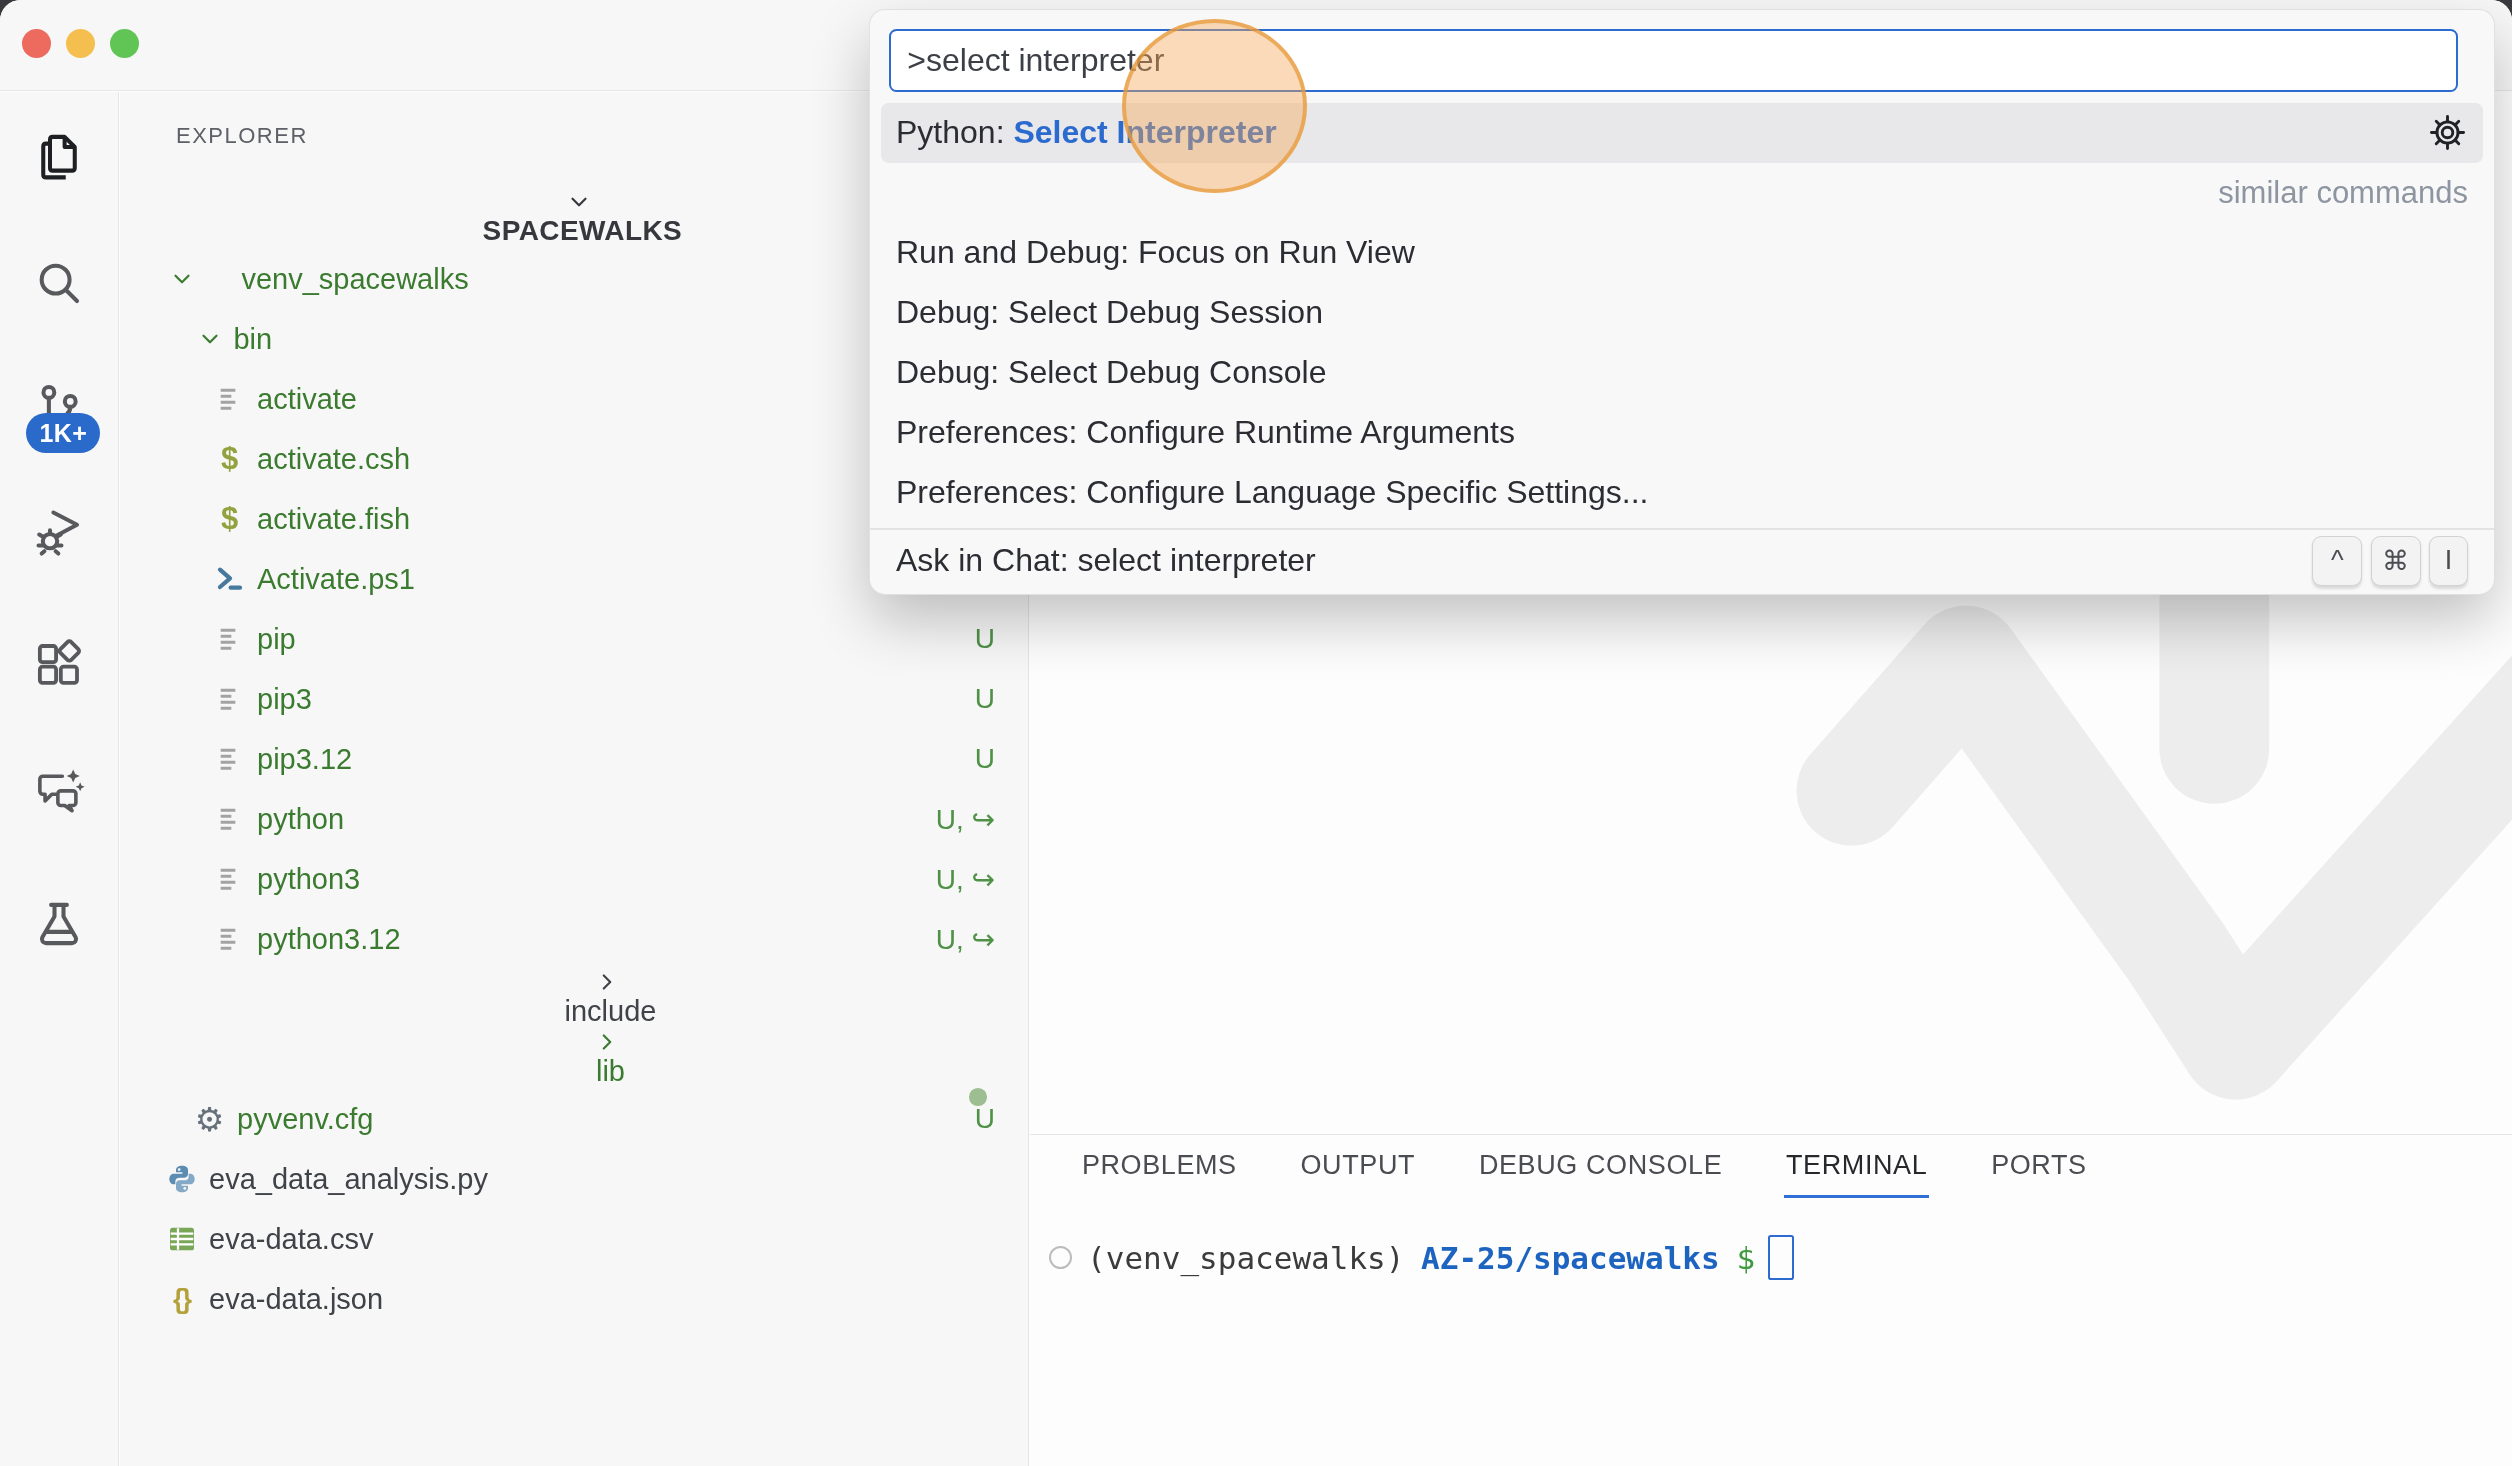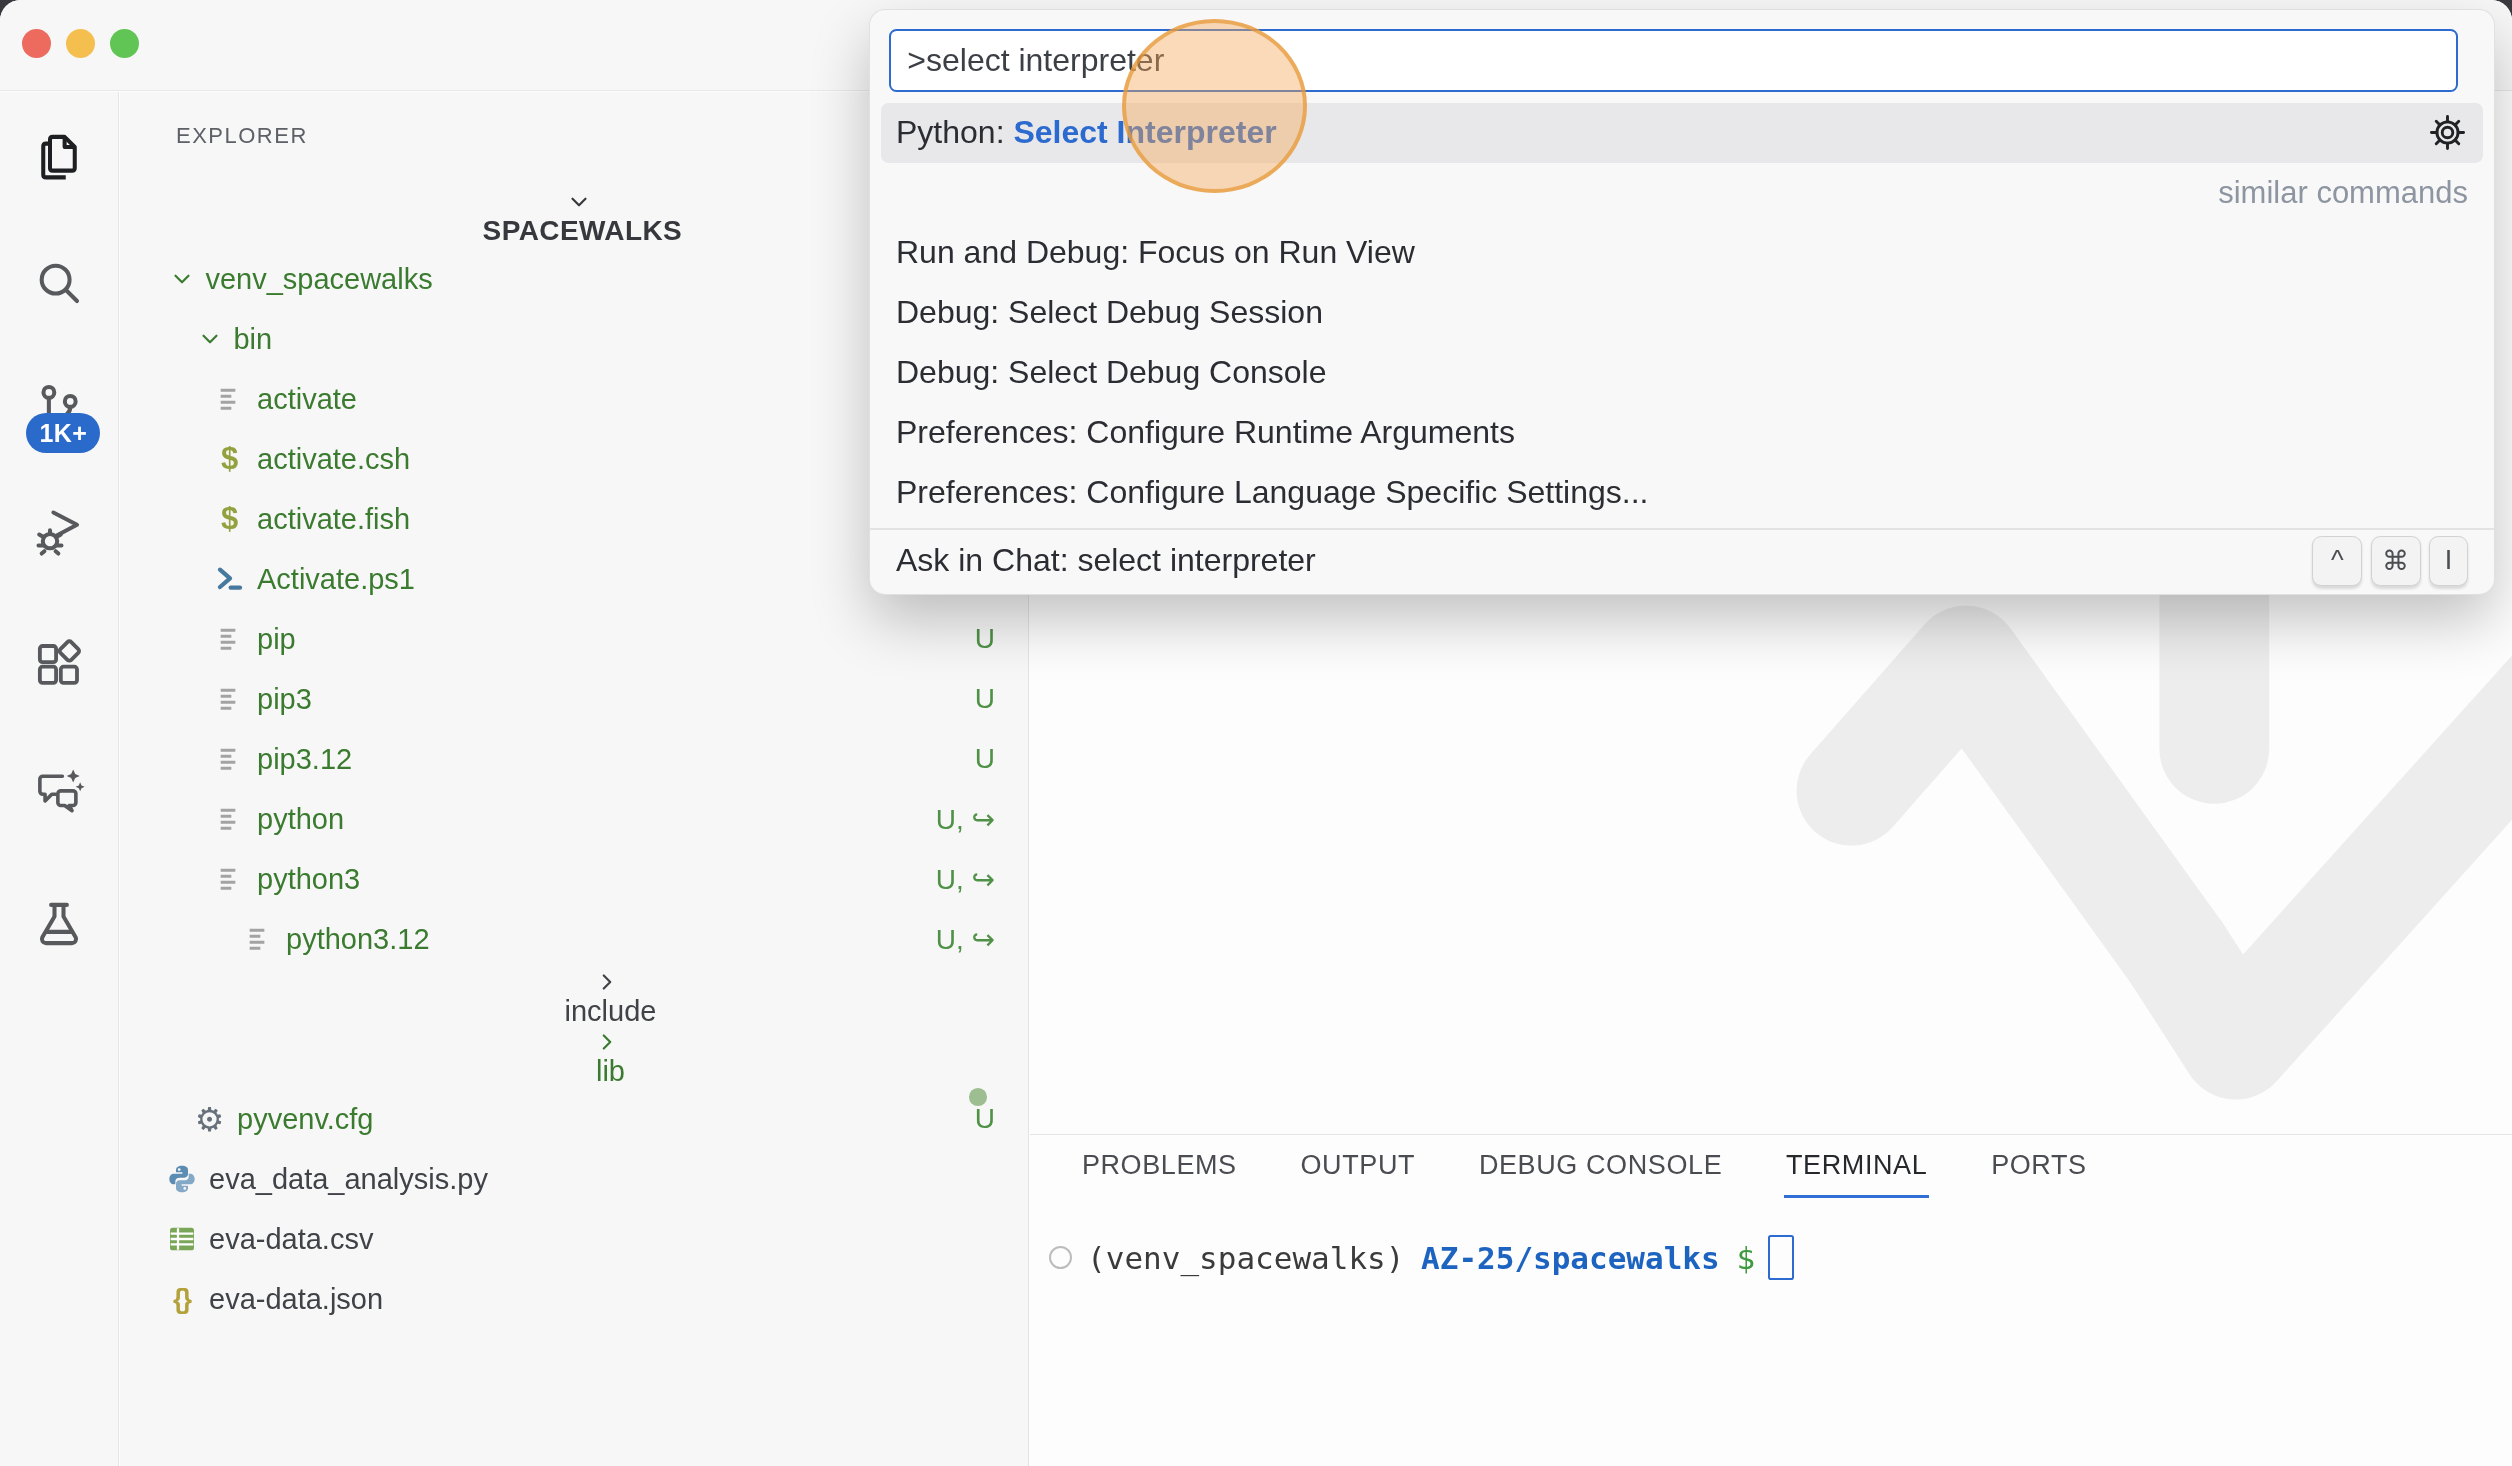--- a/index.html
+++ b/index.html
@@ -134,21 +134,21 @@
     <div class="explorer-title">EXPLORER</div>
     <div id="tree">
         <div class="trow section" style="padding-left: 16.7px; flex-direction: column;">
           <span class="twistie">
             <svg viewBox="0 0 24 24" fill="none" stroke="currentColor" stroke-width="2" stroke-linecap="round" stroke-linejoin="round">
               <path d="M6 9l6 6 6-6"></path>
             </svg>
           </span>
           <span class="tlabel">SPACEWALKS</span>
         </div>
-        <div class="trow green" style="padding-left: 45px;">
+        <div class="trow green" style="padding-left: 45px; gap: 36px;">
           <span class="twistie">
             <svg viewBox="0 0 24 24" fill="none" stroke="currentColor" stroke-width="2" stroke-linecap="round" stroke-linejoin="round">
               <path d="M6 9l6 6 6-6"></path>
             </svg>
           </span>
           <span class="tlabel">venv_spacewalks</span>
         </div>
         <div class="trow green" style="padding-left: 73px;">
           <span class="twistie">
             <svg viewBox="0 0 24 24" fill="none" stroke="currentColor" stroke-width="2" stroke-linecap="round" stroke-linejoin="round">
@@ -224,21 +224,21 @@
         </div>
         <div class="trow green" style="padding-left: 93px;">
           <span class="ticon">
             <svg viewBox="0 0 24 24" fill="none" stroke="#a3a3a3" stroke-width="2.2">
               <path d="M5 5.5h11M5 10h8M5 14.5h11M5 19h8"></path>
             </svg>
           </span>
           <span class="tlabel">python3</span>
           <span class="tbadge">U, ↪</span>
         </div>
-        <div class="trow green" style="padding-left: 93px; margin-left: 29px;">
+        <div class="trow green" style="padding-left: 93px;">
           <span class="ticon">
             <svg viewBox="0 0 24 24" fill="none" stroke="#a3a3a3" stroke-width="2.2">
               <path d="M5 5.5h11M5 10h8M5 14.5h11M5 19h8"></path>
             </svg>
           </span>
           <span class="tlabel">python3.12</span>
           <span class="tbadge">U, ↪</span>
         </div>
         <div class="trow dark" style="padding-left: 73px; flex-direction: column;">
           <span class="twistie">

